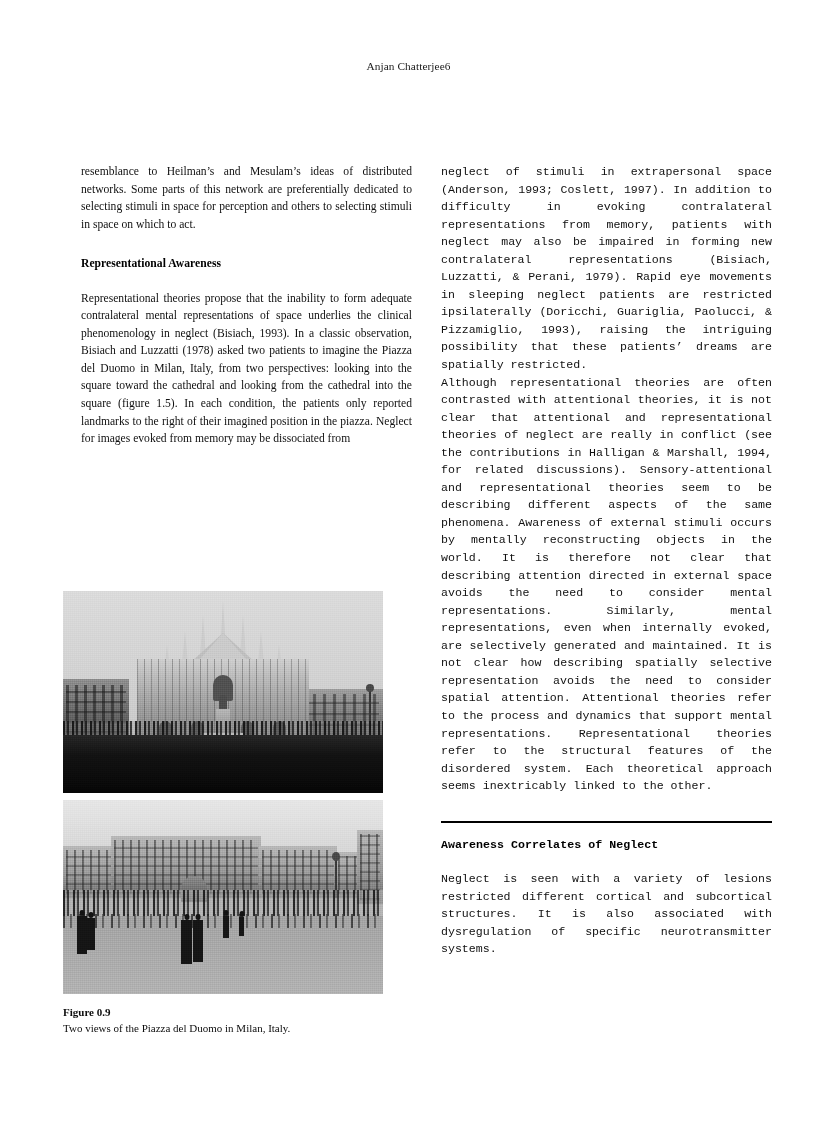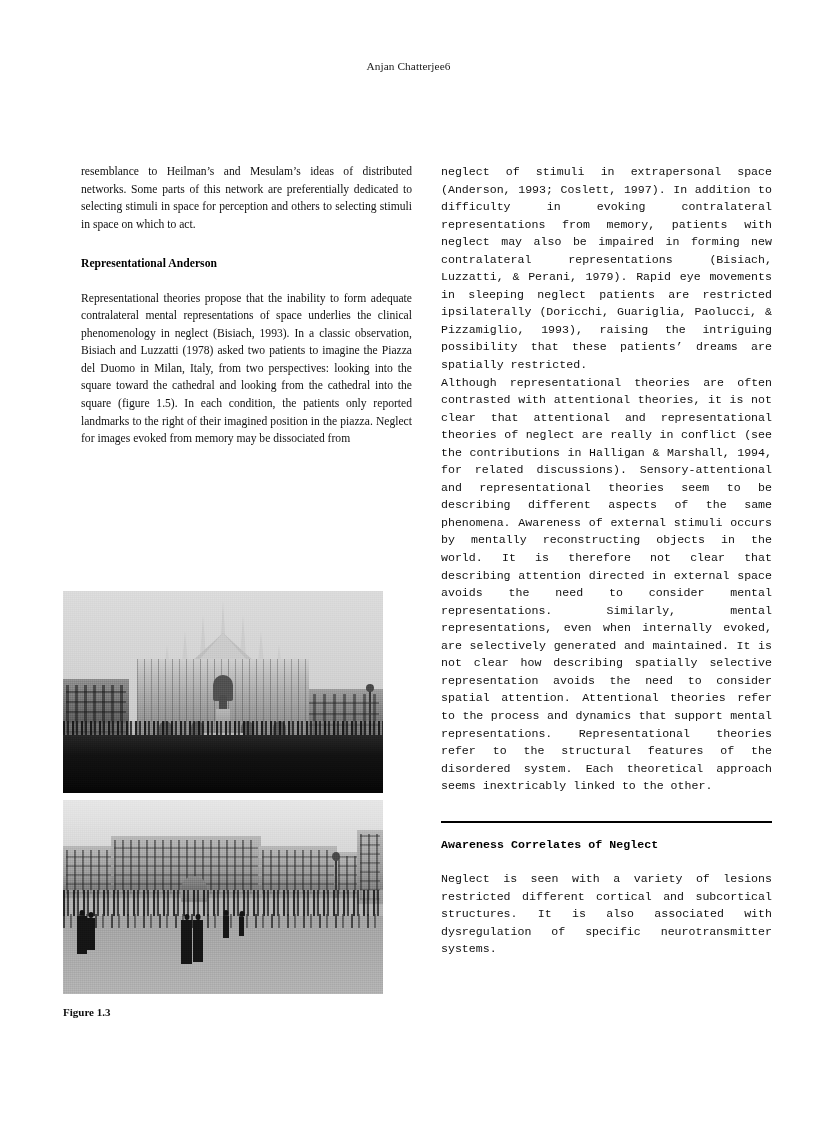--- a/index.html
+++ b/index.html
@@ -375,21 +375,21 @@
 
   <div class="running-head">
     <span>Anjan Chatterjee</span>
     <span class="folio">6</span>
   </div>
 
   <div class="columns">
 
     <div class="col col-left">
       <p class="body">resemblance to Heilman’s and Mesulam’s ideas of distributed networks. Some parts of this network are preferentially dedicated to selecting stimuli in space for perception and others to selecting stimuli in space on which to act.</p>
-      <h2 class="section">Representational Anderson</h2>
+      <h2 class="section">Representational Awareness</h2>
       <p class="body">Representational theories propose that the inability to form adequate contralateral mental representations of space underlies the clinical phenomenology in neglect (Bisiach, 1993). In a classic observation, Bisiach and Luzzatti (1978) asked two patients to imagine the Piazza del Duomo in Milan, Italy, from two perspectives: looking into the square toward the cathedral and looking from the cathedral into the square (figure 1.5). In each condition, the patients only reported landmarks to the right of their imagined position in the piazza. Neglect for images evoked from memory may be dissociated from</p>
     </div>
 
     <div class="col col-right">
       <p class="body">neglect of stimuli in extrapersonal space (Anderson, 1993; Coslett, 1997). In addition to difficulty in evoking contralateral representations from memory, patients with neglect may also be impaired in forming new contralateral representations (Bisiach, Luzzatti, &amp; Perani, 1979). Rapid eye movements in sleeping neglect patients are restricted ipsilaterally (Doricchi, Guariglia, Paolucci, &amp; Pizzamiglio, 1993), raising the intriguing possibility that these patients’ dreams are spatially restricted.</p>
       <p class="body">Although representational theories are often contrasted with attentional theories, it is not clear that attentional and representational theories of neglect are really in conflict (see the contributions in Halligan &amp; Marshall, 1994, for related discussions). Sensory-attentional and representational theories seem to be describing different aspects of the same phenomena. Awareness of external stimuli occurs by mentally reconstructing objects in the world. It is therefore not clear that describing attention directed in external space avoids the need to consider mental representations. Similarly, mental representations, even when internally evoked, are selectively generated and maintained. It is not clear how describing spatially selective representation avoids the need to consider spatial attention. Attentional theories refer to the process and dynamics that support mental representations. Representational theories refer to the structural features of the disordered system. Each theoretical approach seems inextricably linked to the other.</p>
       <div class="rule"></div>
       <h2 class="section">Awareness Correlates of Neglect</h2>
       <p class="body">Neglect is seen with a variety of lesions restricted different cortical and subcortical structures. It is also associated with dysregulation of specific neurotransmitter systems.</p>
     </div>
@@ -449,16 +449,17 @@
       <div class="person pC"></div>
       <div class="person pD"></div>
       <div class="person pA"></div>
       <div class="person pB"></div>
       <div class="grain"></div>
     </div>
 
   </div>
 
   <div class="caption">
-    <span class="cap-label">Figure 1.3</span>
+    <span class="cap-label">Figure 0.9</span>
+    <span class="cap-text">Two views of the Piazza del Duomo in Milan, Italy.</span>
   </div>
 
 </div>
 
 </body></html>

